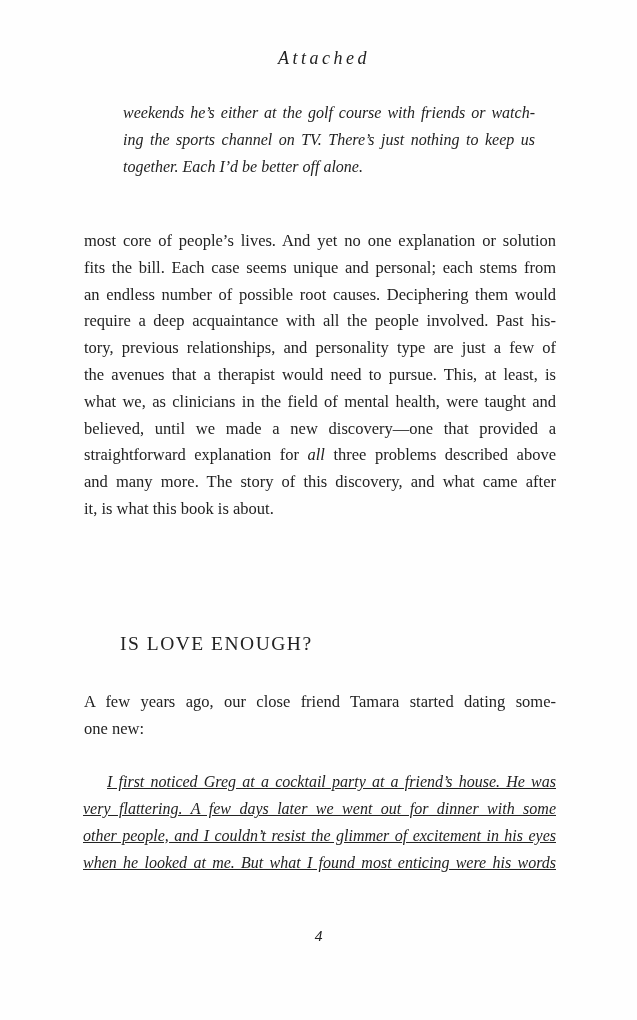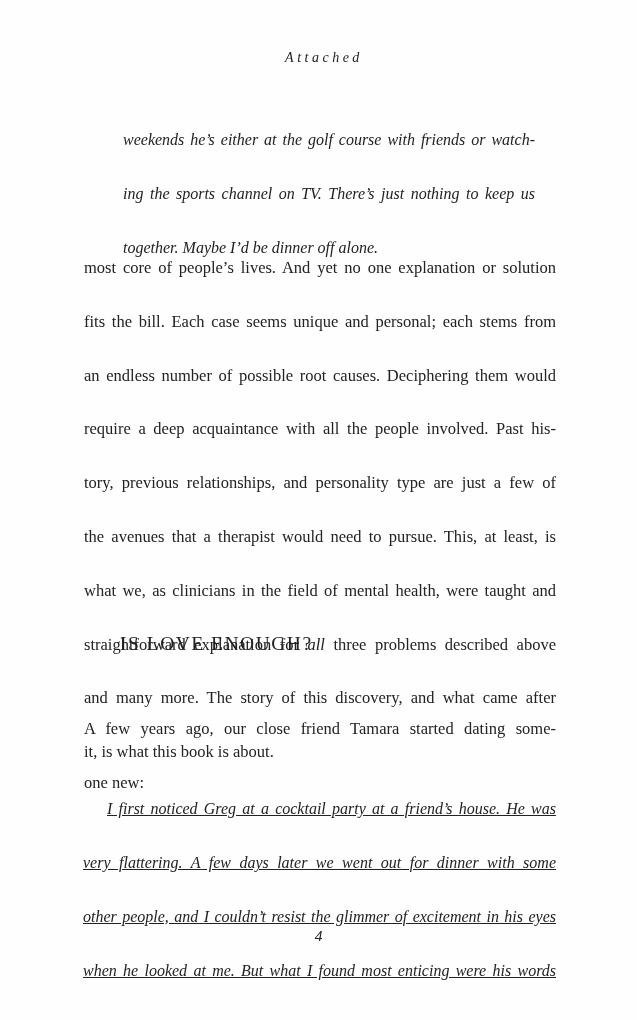--- a/index.html
+++ b/index.html
@@ -17,21 +17,21 @@
     color: #222;
     overflow: hidden;
   }
   .running-header {
     position: absolute;
     top: 48px;
     left: 0;
     right: 0;
     text-align: center;
     font-style: italic;
-    font-size: 14px;
+    font-size: 18px;
     letter-spacing: 3.5px;
     line-height: 20px;
     padding-left: 11px;
   }
   .block { position: absolute; }
   .quote-prev {
     left: 123px;
     width: 412px;
     top: 99px;
     font-style: italic;
@@ -76,50 +76,50 @@
     left: 0;
     right: 0;
     text-align: center;
     font-style: italic;
     font-size: 15.5px;
     line-height: 20px;
   }
   .line {
     text-align: justify;
     text-align-last: justify;
-    margin-top: 27px;
   }
   .line.flush {
     text-align-last: left;
   }
   .line.indent {
     text-indent: 24px;
   }
 </style>
 </head>
 <body>
 
 <div class="page">
 
   <div class="running-header">Attached</div>
 
   <div class="block quote-prev">
       <div class="line">weekends he’s either at the golf course with friends or watch-</div>
       <div class="line">ing the sports channel on TV. There’s just nothing to keep us</div>
-      <div class="line flush">together. Maybe I’d be dinner off alone.</div>
+      <div class="line flush">together. Each I’d be better off alone.</div>
     </div>
 
   <div class="block body-para-1">
       <div class="line">most core of people’s lives. And yet no one explanation or solution</div>
       <div class="line">fits the bill. Each case seems unique and personal; each stems from</div>
       <div class="line">an endless number of possible root causes. Deciphering them would</div>
       <div class="line">require a deep acquaintance with all the people involved. Past his-</div>
       <div class="line">tory, previous relationships, and personality type are just a few of</div>
       <div class="line">the avenues that a therapist would need to pursue. This, at least, is</div>
       <div class="line">what we, as clinicians in the field of mental health, were taught and</div>
+      <div class="line">believed, until we made a new discovery—one that provided a</div>
       <div class="line">straightforward explanation for <em>all</em> three problems described above</div>
       <div class="line">and many more. The story of this discovery, and what came after</div>
       <div class="line flush">it, is what this book is about.</div>
     </div>
 
   <div class="section-heading">IS LOVE ENOUGH?</div>
 
   <div class="block body-para-2">
       <div class="line">A few years ago, our close friend Tamara started dating some-</div>
       <div class="line flush">one new:</div>

